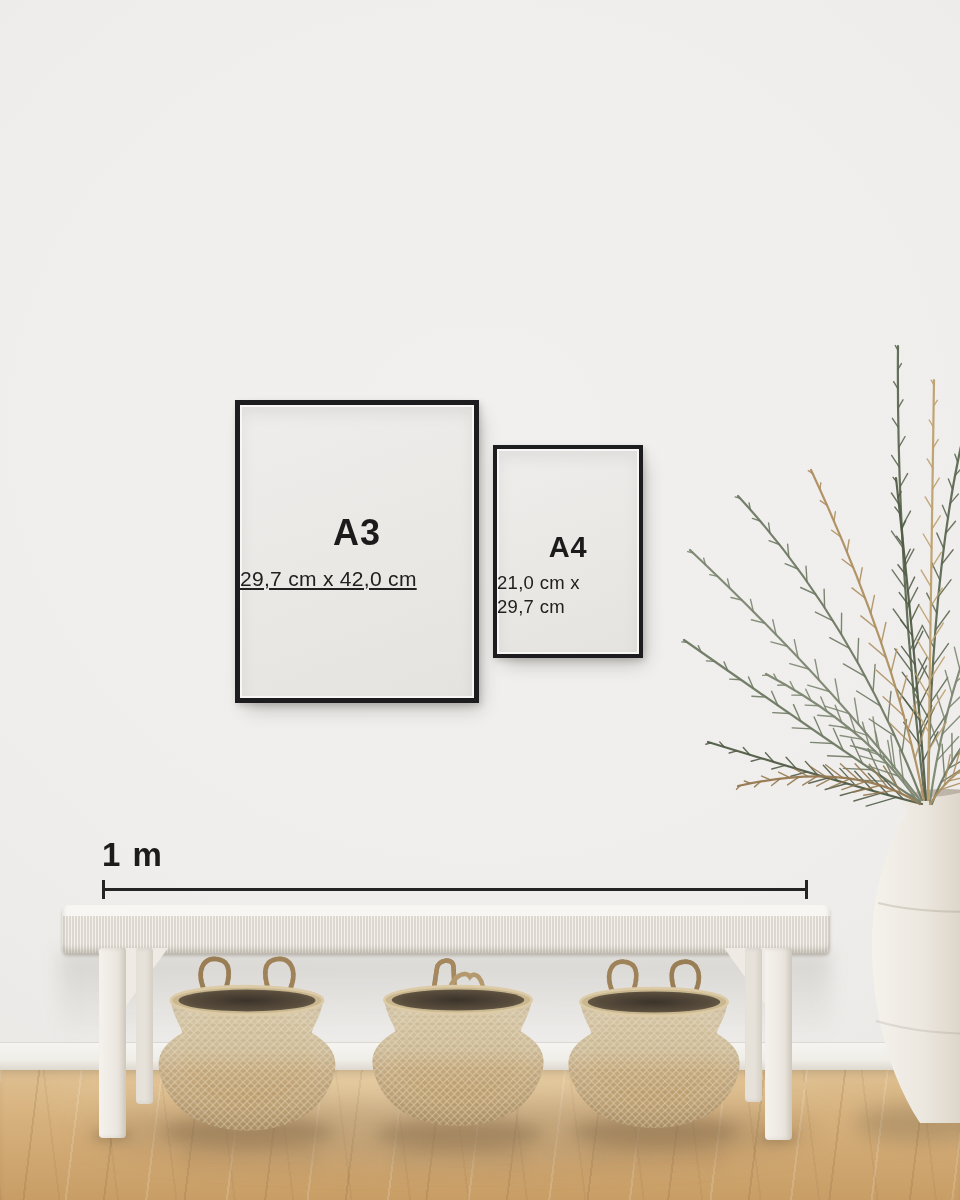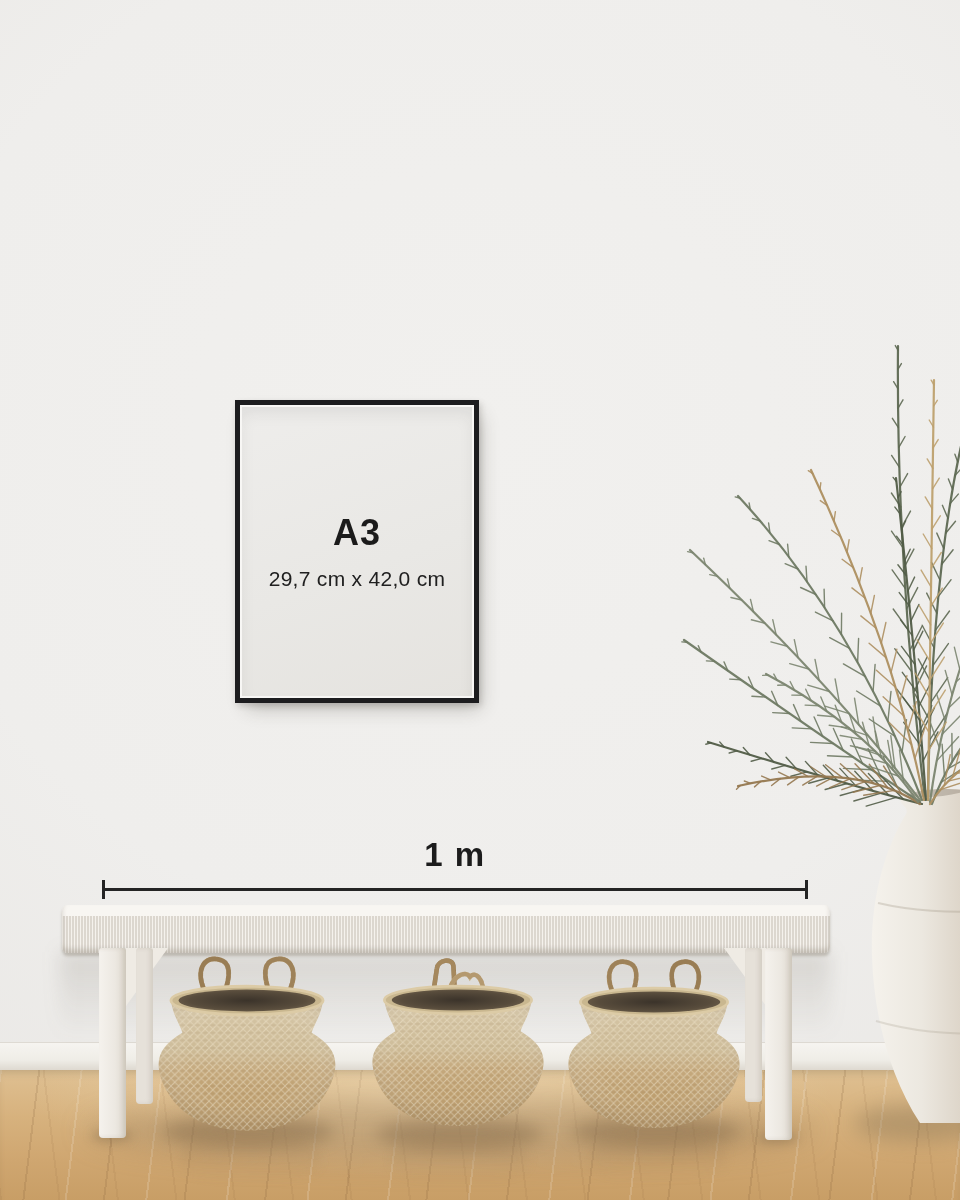--- a/index.html
+++ b/index.html
@@ -23,29 +23,29 @@
   
   .frame{position:absolute;background:#1d1d1f;
     box-shadow:6px 10px 18px -6px rgba(60,55,48,.32), 2px 3px 6px rgba(60,55,48,.18);}
   .frame .paper{position:absolute;background:linear-gradient(160deg,#eeedeb 0%,#e9e8e5 55%,#e5e3df 100%);
     box-shadow:inset 0 0 0 2px #f8f7f5, inset 0 8px 16px rgba(40,40,40,.08);}
   .frame-a3{left:235px;top:400px;width:244px;height:303px;}
   .frame-a3 .paper{inset:5px;}
   .frame-a4{left:493px;top:445px;width:150px;height:213px;}
   .frame-a4 .paper{inset:4px;}
   .size-label{position:absolute;width:100%;text-align:center;font-weight:700;color:#1b1b1b;line-height:1;}
-  .size-dims{position:absolute;width:100%;text-align:center;font-weight:400;color:#202020;letter-spacing:.3px;}
+  .size-dims{position:absolute;width:100%;font-weight:400;color:#202020;letter-spacing:.3px;text-decoration:underline;}
   .frame-a3 .size-label{top:110px;font-size:36px;letter-spacing:1px;}
   .frame-a3 .size-dims{top:162px;font-size:21px;}
   .frame-a4 .size-label{top:84px;font-size:29px;letter-spacing:.8px;}
   .frame-a4 .size-dims{top:122px;font-size:18.5px;line-height:1.32;}
   .frame-a4 .size-dims span{display:inline-block;max-width:116px;}
   
   .measure{position:absolute;left:102px;top:836px;width:706px;height:60px;}
-  .measure-label{position:absolute;left:0;right:0;top:0;text-align:center;
+  .measure-label{position:absolute;left:0;right:0;top:0;text-align:left;
     font-size:33px;font-weight:700;color:#1c1c1c;letter-spacing:1.5px;}
   .measure-line{position:absolute;left:0;top:52px;width:706px;height:3px;background:#242424;}
   .tick{position:absolute;top:-8px;width:3px;height:19px;background:#242424;}
   .tick.left{left:0;} .tick.right{right:0;}
   
   .bench-seat{position:absolute;left:62px;top:905px;width:768px;height:48px;border-radius:5px/7px;
     background:
       linear-gradient(180deg,#f8f6f2 0 11px, rgba(0,0,0,0) 11px),
       repeating-linear-gradient(90deg,#f5f2ed 0 1.5px,#dcd7cf 1.5px 3px),
       #efece6;
@@ -95,20 +95,26 @@
     <div class="measure-line">
       <span class="tick left"></span>
       <span class="tick right"></span>
     </div>
   </div>
 
   <div class="frame frame-a3">
     <div class="paper">
       <div class="size-label">A3</div>
       <div class="size-dims">29,7 cm x 42,0 cm</div>
+    </div>
+  </div>
+  <div class="frame frame-a4">
+    <div class="paper">
+      <div class="size-label">A4</div>
+      <div class="size-dims"><span>21,0 cm x 29,7 cm</span></div>
     </div>
   </div>
 
   <div class="shadow sh-bench"></div>
   <div class="shadow sh-leg" style="left:92px;top:1130px;"></div>
   <div class="shadow sh-leg" style="left:758px;top:1132px;"></div>
   <div class="shadow sh-vase"></div>
 
   <svg class="vase" viewBox="0 0 120 350">
     <defs>

